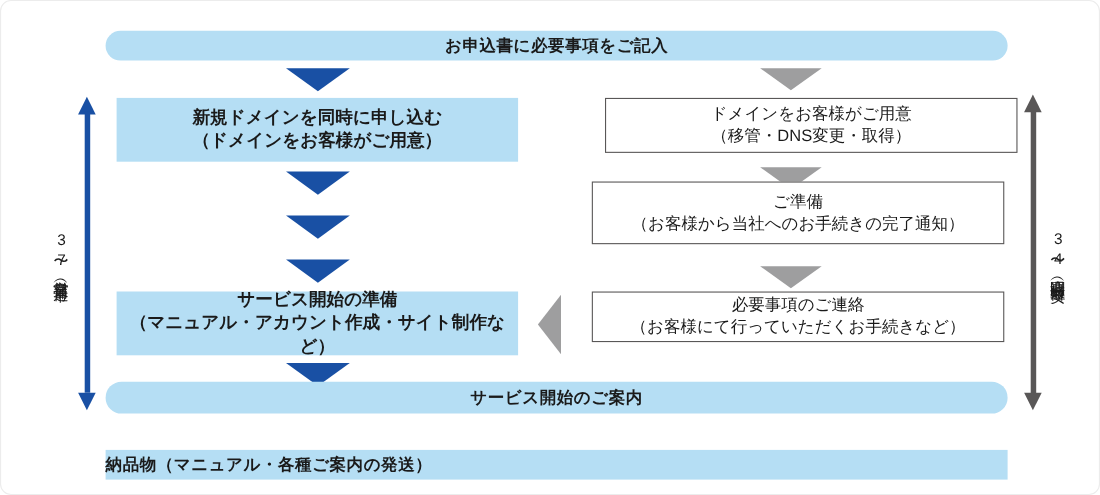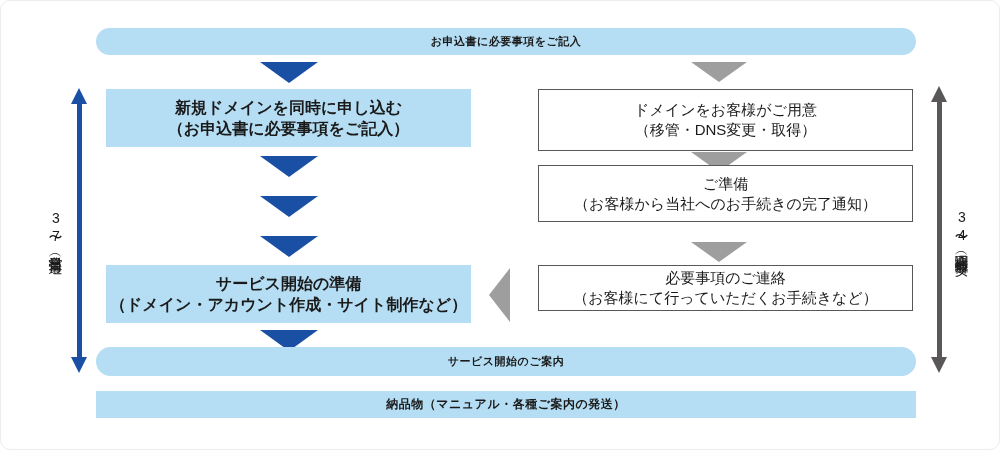--- a/index.html
+++ b/index.html
@@ -4,29 +4,29 @@
 <style>
   html,body{margin:0;padding:0;background:#fff;}
   body{font-family:"Liberation Sans","DejaVu Sans",sans-serif;color:#1a1a1a;}
   .canvas{
     position:relative;width:1000px;height:450px;background:#fff;
     border:1px solid #ececec;border-radius:10px;overflow:hidden;box-sizing:border-box;
   }
   .pill{
     position:absolute;left:95px;width:820px;background:var(--light-blue,#b5def4);
     display:flex;align-items:center;justify-content:center;
-    font-weight:bold;font-size:11px;letter-spacing:.5px;
+    font-weight:bold;font-size:15px;letter-spacing:.5px;
   }
   .pill.top{top:27px;height:27px;border-radius:14px;}
   .pill.bottom{top:346px;height:29px;border-radius:15px;}
   .bar{
-    position:absolute;left:95px;top:390px;width:820px;height:27px;
+    position:absolute;left:95px;top:408px;width:820px;height:27px;
     background:var(--light-blue,#b5def4);
-    display:flex;align-items:center;justify-content:center;
-    font-weight:bold;font-size:12px;letter-spacing:.5px;
+    display:flex;align-items:center;
+    font-weight:bold;font-size:15px;letter-spacing:.5px;
   }
   .box{
     position:absolute;display:flex;flex-direction:column;align-items:center;justify-content:center;
     text-align:center;line-height:1.32;box-sizing:border-box;
   }
   .box.blue{left:105px;width:365px;background:var(--light-blue,#b5def4);font-weight:bold;font-size:16px;}
   .box.white{left:537px;width:375px;background:#fff;border:1.5px solid var(--dark-gray,#595757);font-size:15px;}
   .tri-down-blue{
     position:absolute;width:0;height:0;
     border-left:29px solid transparent;border-right:29px solid transparent;
@@ -66,44 +66,44 @@
 
   <div class="pill top">
     <span>お申込書に必要事項をご記入</span>
   </div>
 
   <div class="tri-down-blue" style="left:259px;top:61px;"></div>
   <div class="tri-down-gray" style="left:690px;top:61px;"></div>
 
   <div class="box blue" style="top:88px;height:58px;">
     <span>新規ドメインを同時に申し込む</span>
-    <span>（お申込書に必要事項をご記入）</span>
+    <span>（ドメインをお客様がご用意）</span>
   </div>
 
-  <div class="box white" style="top:88px;height:62px;">
+  <div class="box white" style="top:88px;height:50px;margin-left:12px;">
     <span>ドメインをお客様がご用意</span>
     <span>（移管・DNS変更・取得）</span>
   </div>
 
   <div class="tri-down-blue" style="left:259px;top:155px;"></div>
   <div class="tri-down-blue" style="left:259px;top:195px;"></div>
   <div class="tri-down-blue" style="left:259px;top:235px;"></div>
 
   <div class="tri-down-gray" style="left:690px;top:151px;"></div>
 
   <div class="box white" style="top:164px;height:57px;text-align:right;">
     <span>ご準備</span>
     <span>（お客様から当社へのお手続きの完了通知）</span>
   </div>
 
   <div class="tri-down-gray" style="left:690px;top:241px;"></div>
 
   <div class="box blue" style="top:264px;height:58px;align-items:center;">
     <span>サービス開始の準備</span>
-    <span>（ドメイン・アカウント作成・サイト制作など）</span>
+    <span>（マニュアル・アカウント作成・サイト制作など）</span>
   </div>
 
   <div class="box white" style="top:264px;height:46px;">
     <span>必要事項のご連絡</span>
     <span>（お客様にて行っていただくお手続きなど）</span>
   </div>
 
   <div class="tri-left-gray"></div>
 
   <div class="tri-down-blue" style="left:259px;top:329px;"></div>

